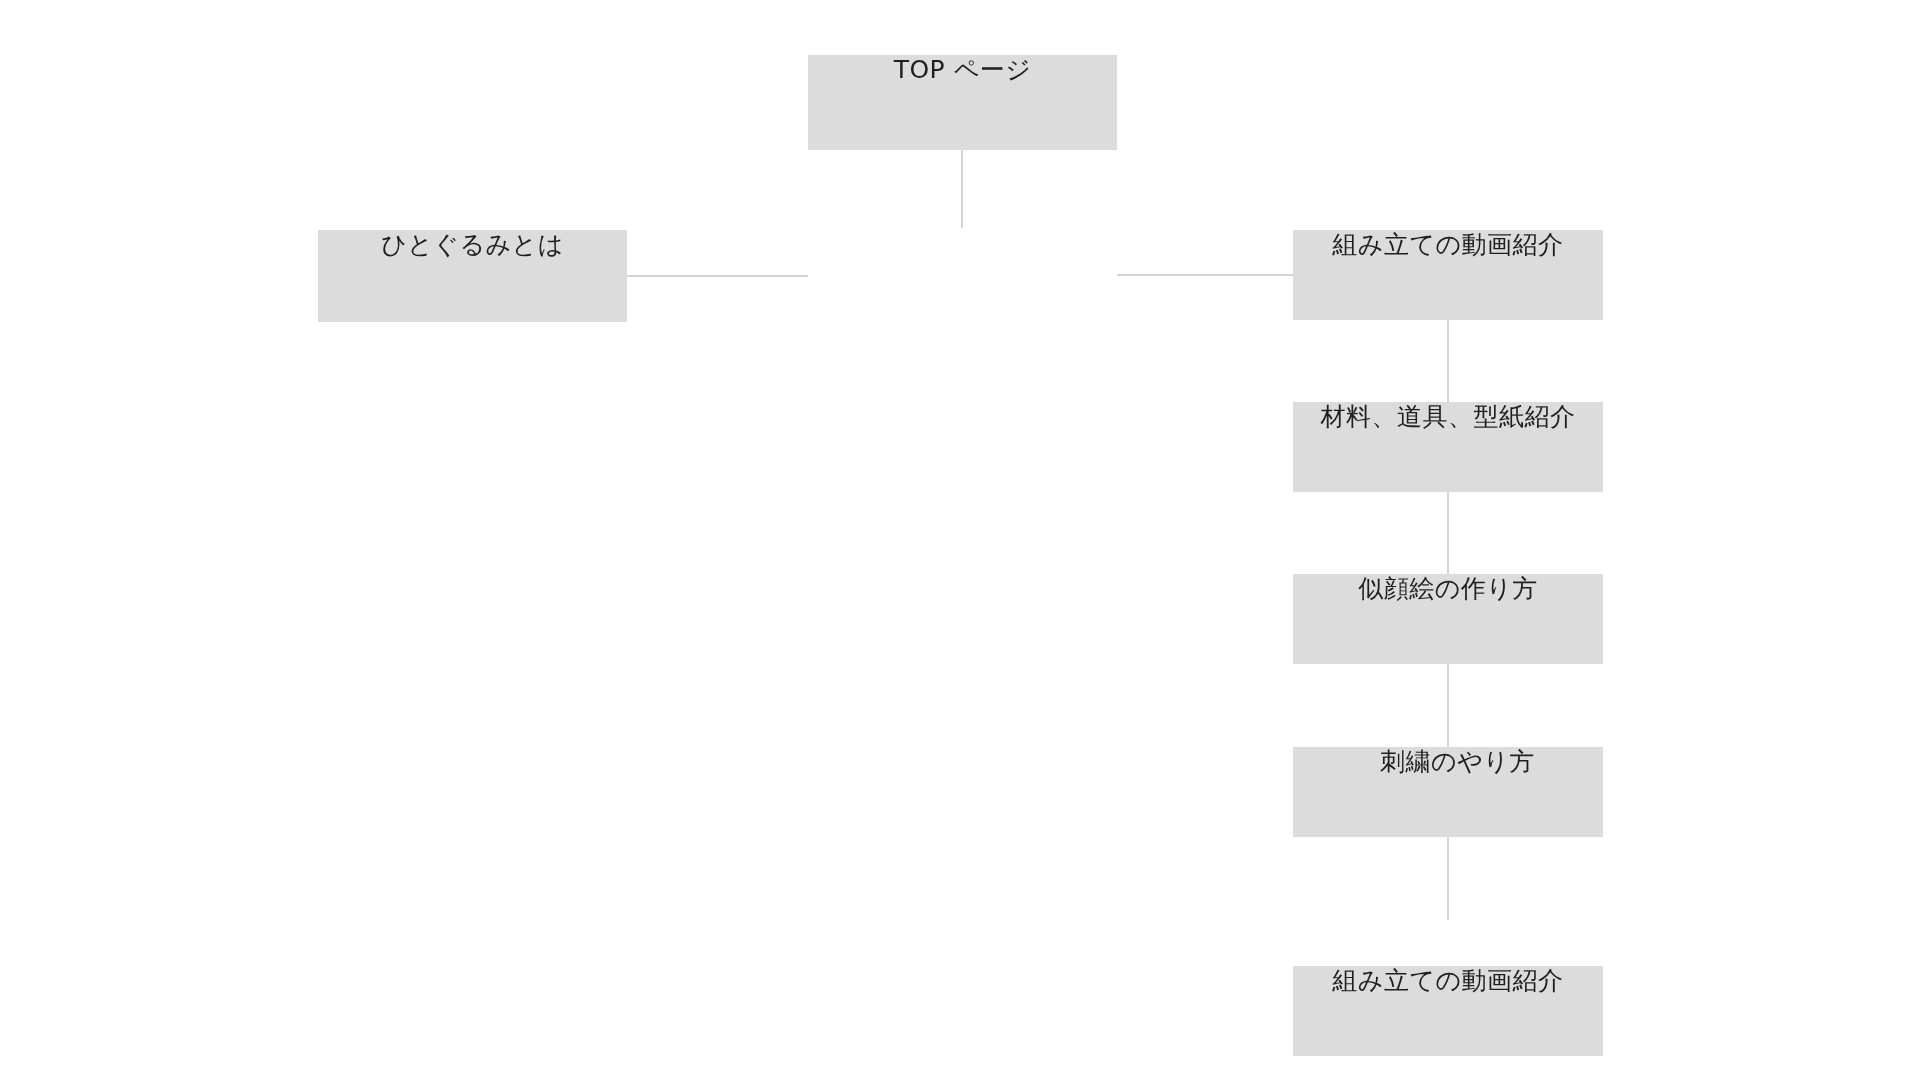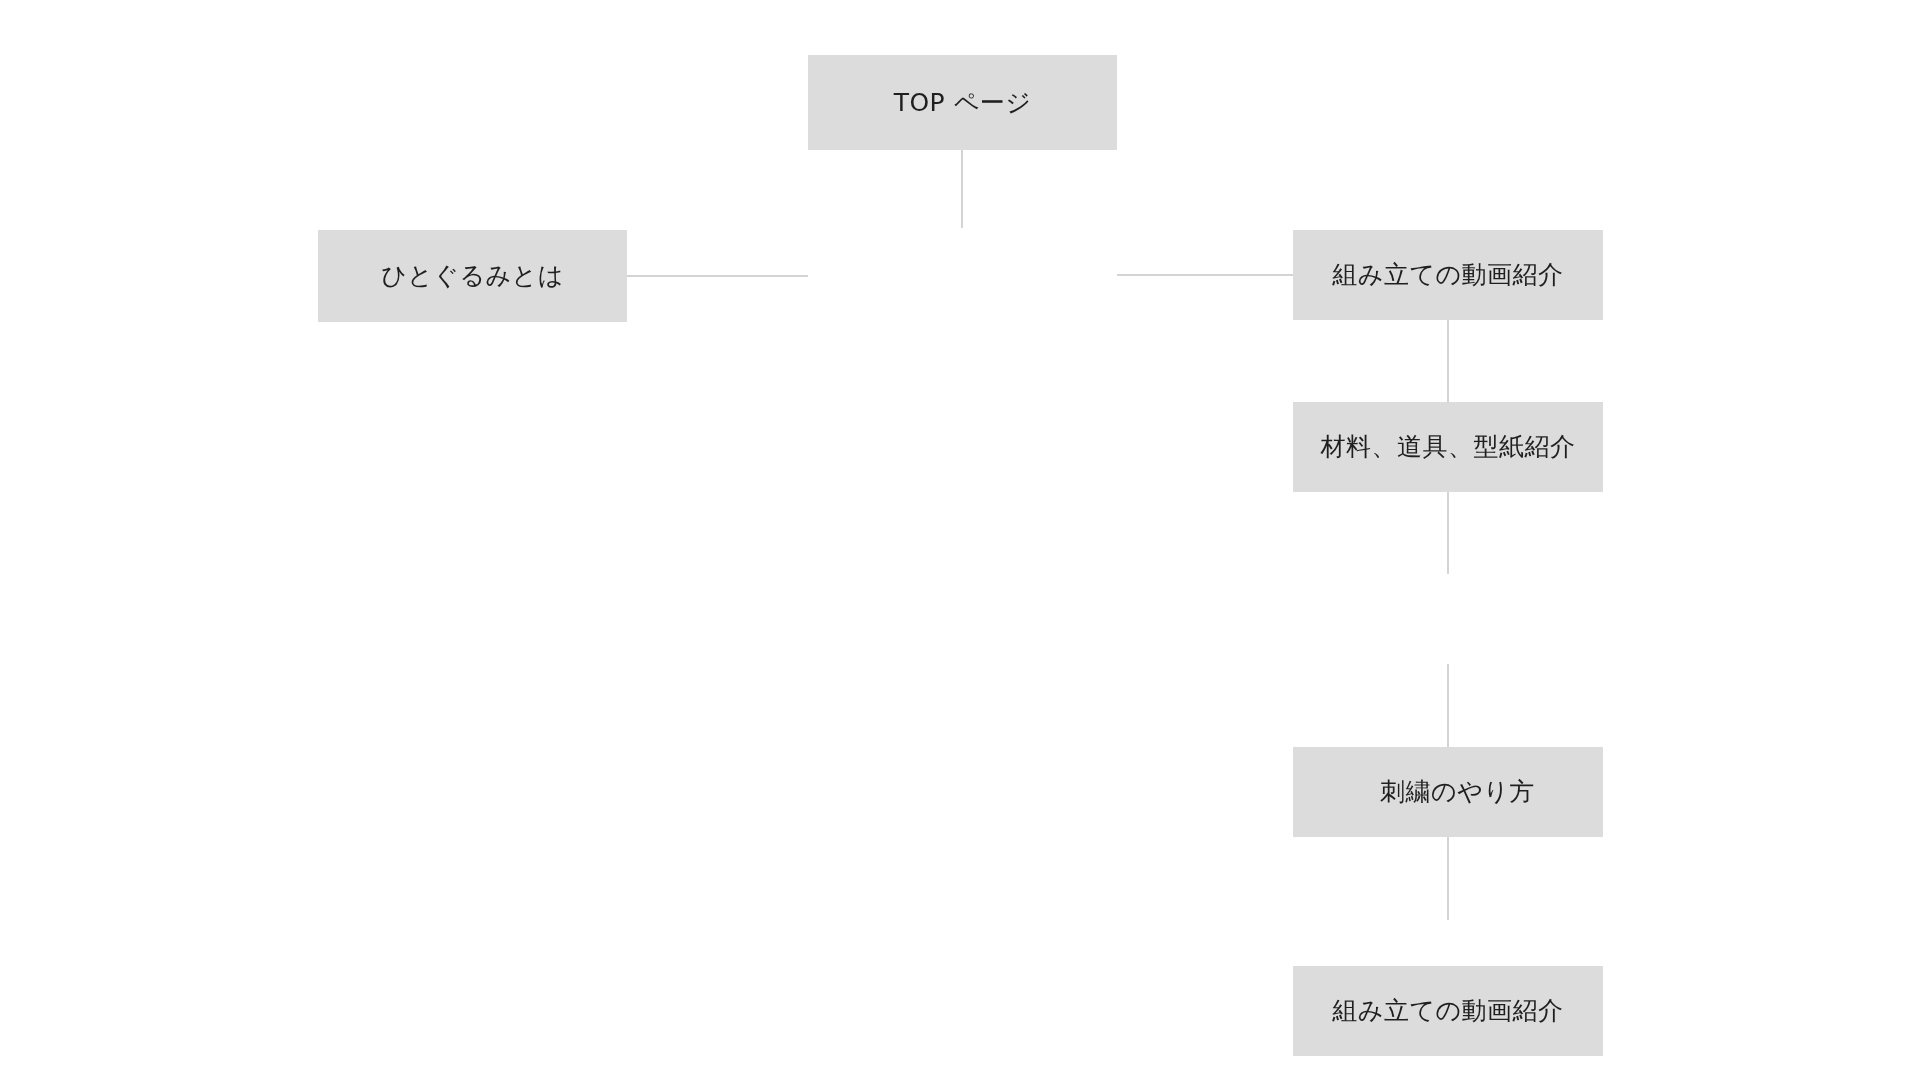--- a/index.html
+++ b/index.html
@@ -30,21 +30,20 @@
   }
   .connector.v { width: 2px; }
   .connector.h { height: 2px; }
 
   
   .node {
     position: absolute;
     box-sizing: border-box;
     background: #dcdcdc;
     display: flex;
-    align-items: center;
     justify-content: center;
     z-index: 2;
     color: #1f1f1f;
     font-size: 25px;
     font-weight: 400;
     letter-spacing: 0.5px;
     line-height: 1.2;
     text-align: center;
     white-space: nowrap;
     user-select: none;
@@ -83,20 +82,23 @@
 
 
   <div class="node" style="left:1293px; top:230px; width:310px; height:90px;">
     <span class="node-label">組み立ての動画紹介</span>
   </div>
 
   <div class="node" style="left:1293px; top:402px; width:310px; height:90px;">
     <span class="node-label">材料、道具、型紙紹介</span>
   </div>
 
+  <div class="node" style="left:1293px; top:574px; width:310px; height:90px;">
+    <span class="node-label">似顔絵の作り方</span>
+  </div>
 
   <div class="node" style="left:1293px; top:747px; width:310px; height:90px;padding-left:19px;">
     <span class="node-label">刺繍のやり方</span>
   </div>
 
   <div class="node" style="left:1293px; top:920px; width:310px; height:90px;margin-top:46px;">
     <span class="node-label">組み立ての動画紹介</span>
   </div>
 
 </div>

